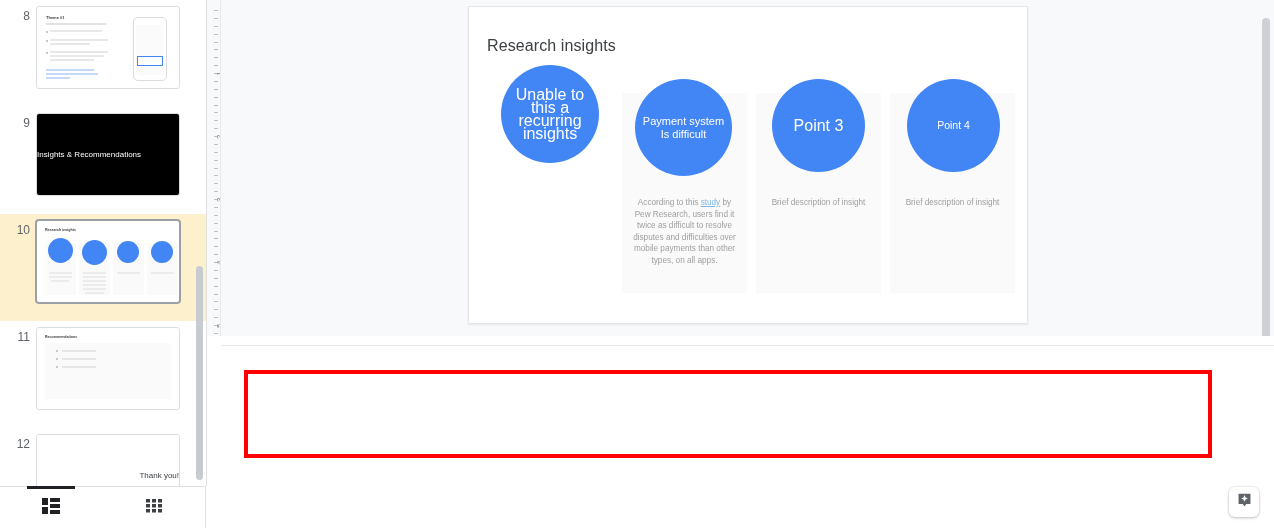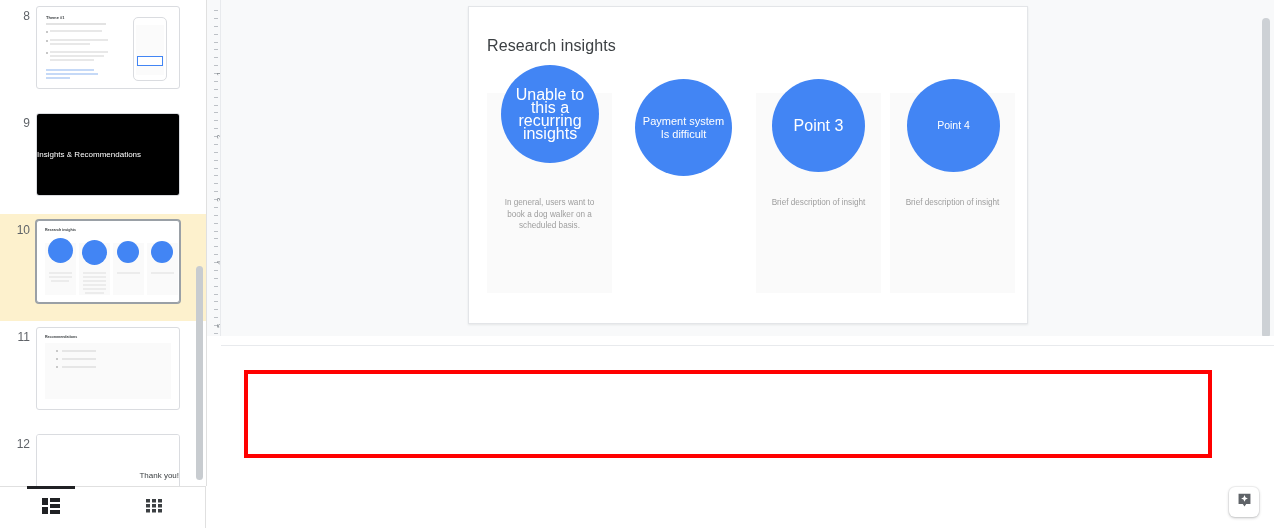--- a/index.html
+++ b/index.html
@@ -310,33 +310,33 @@
       <div class="rlabel" style="top: 193px;">3</div>
       <div class="rlabel" style="top: 256px;">4</div>
       <div class="rlabel" style="top: 319px;">5</div>
     </div>
 
   <div id="canvas-area">
 
     <div id="slide">
       <div class="slide-title">Research insights</div>
 
-      <div class="col" style="left:18px;">
-        <div class="col-desc">
-          <span>In general, users want to book a dog walker on a scheduled basis.</span>
-        </div>
-      </div>
       <div class="circle" style="left:32px;top:58px;width:98px;height:98px;font-size:16px;">
         <div>
           <span>Unable to</span>
           <span>this a recurring</span>
           <span>insights</span>
         </div>
       </div>
 
+      <div class="col" style="left:153px;">
+        <div class="col-desc">
+          <span>According to this </span><a class="study" href="#">study</a><span> by Pew Research, users find it twice as difficult to resolve disputes and difficulties over mobile payments than other types, on all apps.</span>
+        </div>
+      </div>
       <div class="circle" style="left:166px;top:72px;width:97px;height:97px;font-size:11px;">
         <div>
           <span>Payment system</span>
           <span>Is difficult</span>
         </div>
       </div>
 
       <div class="col" style="left:287px;">
         <div class="col-desc">
           <span>Brief description of insight</span>

